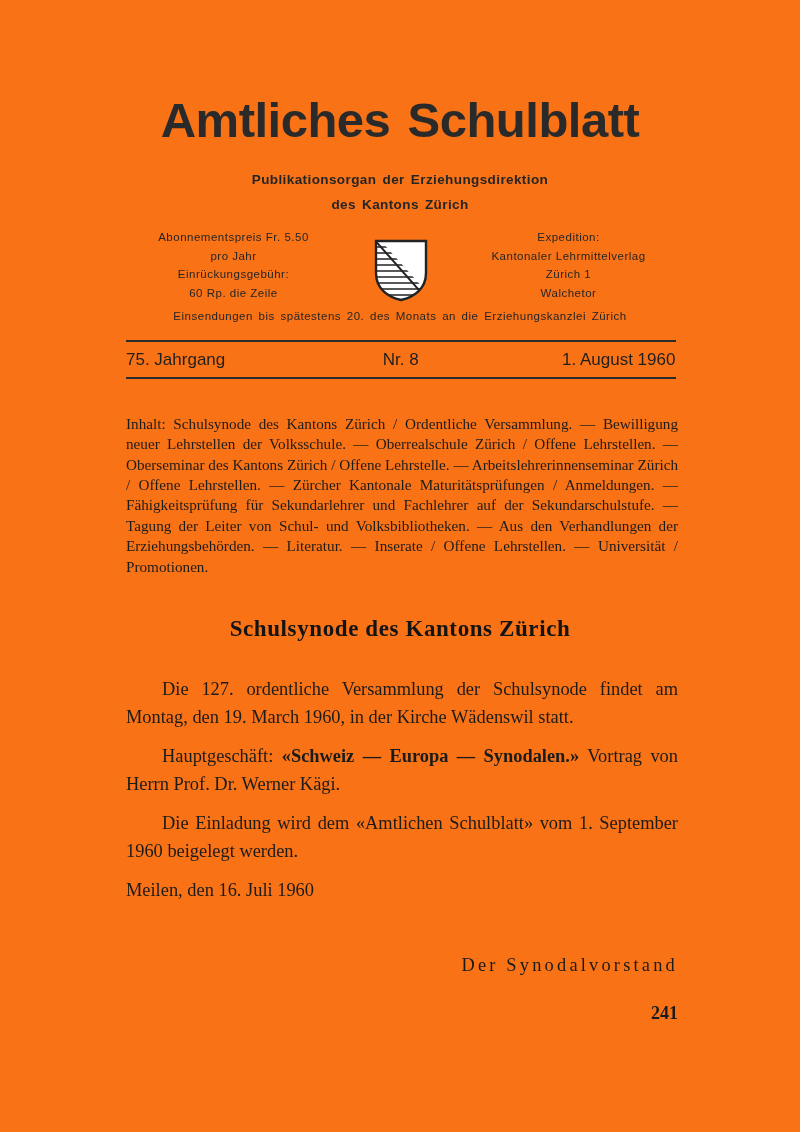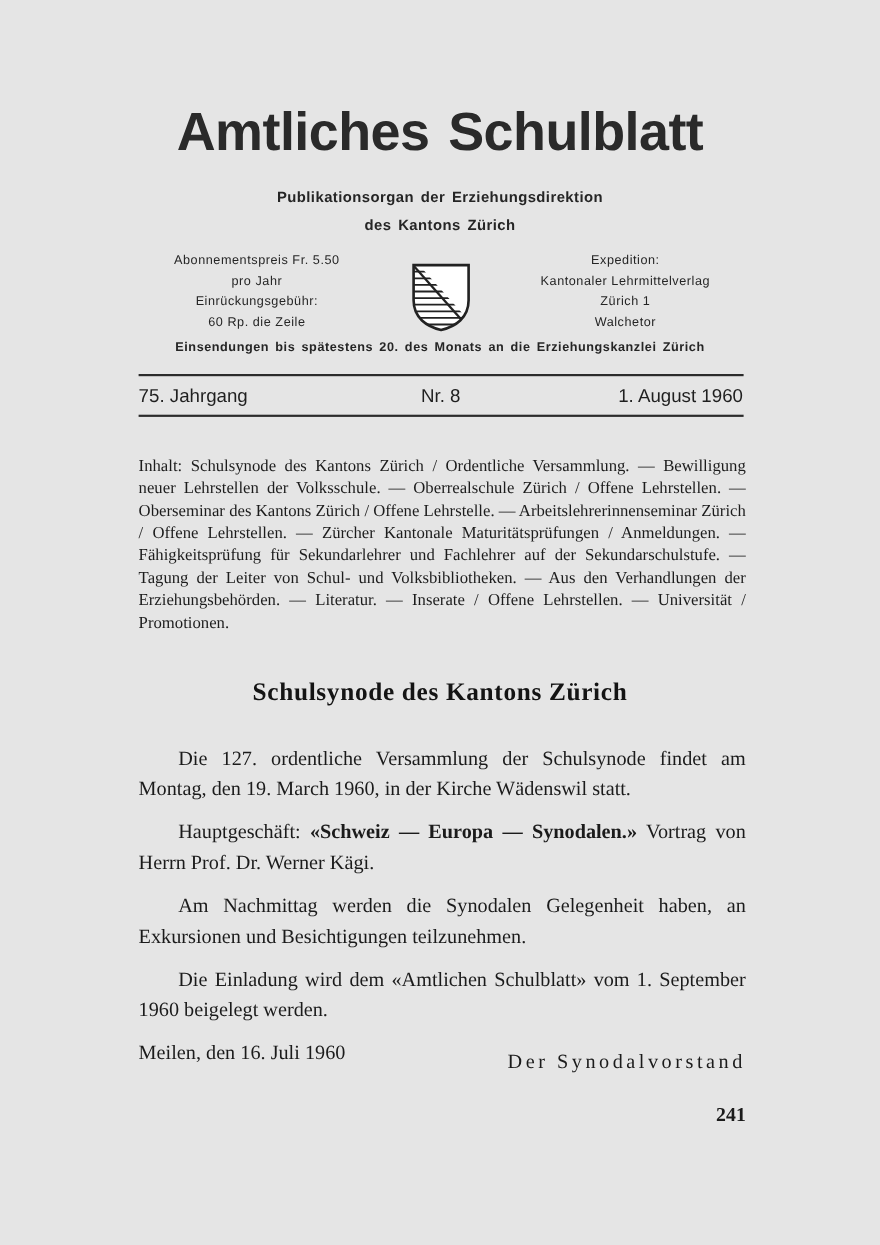--- a/index.html
+++ b/index.html
@@ -14,21 +14,21 @@
     font-family: "Liberation Serif", serif;
     color: #1a1a1a;
     overflow: hidden;
   }
 
   .page {
     position: absolute;
     left: 0; top: 0;
     width: 800px;
     height: 1132px;
-    background: #e5e5e5;
+    background: #f97316;
   }
 
   
   .masthead-title {
     position: absolute;
     left: 0; right: 0;
     top: 96px;
     text-align: center;
     font-family: "Liberation Sans", sans-serif;
     font-weight: bold;
@@ -82,21 +82,21 @@
     padding-top: 2px;
   }
 
   
   .deadline {
     position: absolute;
     left: 0; right: 0;
     top: 310px;
     text-align: center;
     font-family: "Liberation Sans", sans-serif;
-    font-weight: bold;
+    font-weight: normal;
     font-size: 11.5px;
     letter-spacing: 0.5px;
     word-spacing: 2px;
     color: #252525;
   }
 
   
   .rule {
     position: absolute;
     left: 126px;
@@ -260,21 +260,20 @@
   </div>
   <div class="rule bottom"></div>
 
   <div class="contents"><span class="lead">Inhalt:</span><span> Schulsynode des Kantons Zürich / Ordentliche Versammlung. — Bewilligung neuer Lehrstellen der Volksschule. — Oberrealschule Zürich / Offene Lehrstellen. — Oberseminar des Kantons Zürich / Offene Lehrstelle. — Arbeitslehrerinnenseminar Zürich / Offene Lehrstellen. — Zürcher Kantonale Maturitätsprüfungen / Anmeldungen. — Fähigkeitsprüfung für Sekundarlehrer und Fachlehrer auf der Sekundarschulstufe. — Tagung der Leiter von Schul- und Volksbibliotheken. — Aus den Verhandlungen der Erziehungsbehörden. — Literatur. — Inserate / Offene Lehrstellen. — Universität / Promotionen.</span></div>
 
   <div class="article-title">Schulsynode des Kantons Zürich</div>
 
   <div class="body-block">
     <p>Die 127. ordentliche Versammlung der Schulsynode findet am Montag, den 19. March 1960, in der Kirche Wädenswil statt.</p>
     <p><span>Hauptgeschäft: </span><b>«Schweiz — Europa — Synodalen.»</b><span> Vortrag von Herrn Prof. Dr. Werner Kägi.</span></p>
-    <p>Am Nachmittag werden die Synodalen Gelegenheit haben, an Exkursionen und Besichtigungen teilzunehmen.</p>
     <p>Die Einladung wird dem «Amtlichen Schulblatt» vom 1. September 1960 beigelegt werden.</p>
     <p class="noindent">Meilen, den 16. Juli 1960</p>
   </div>
 
   <div class="signature">Der Synodalvorstand</div>
 
   <div class="folio">241</div>
 
 </div>
 

